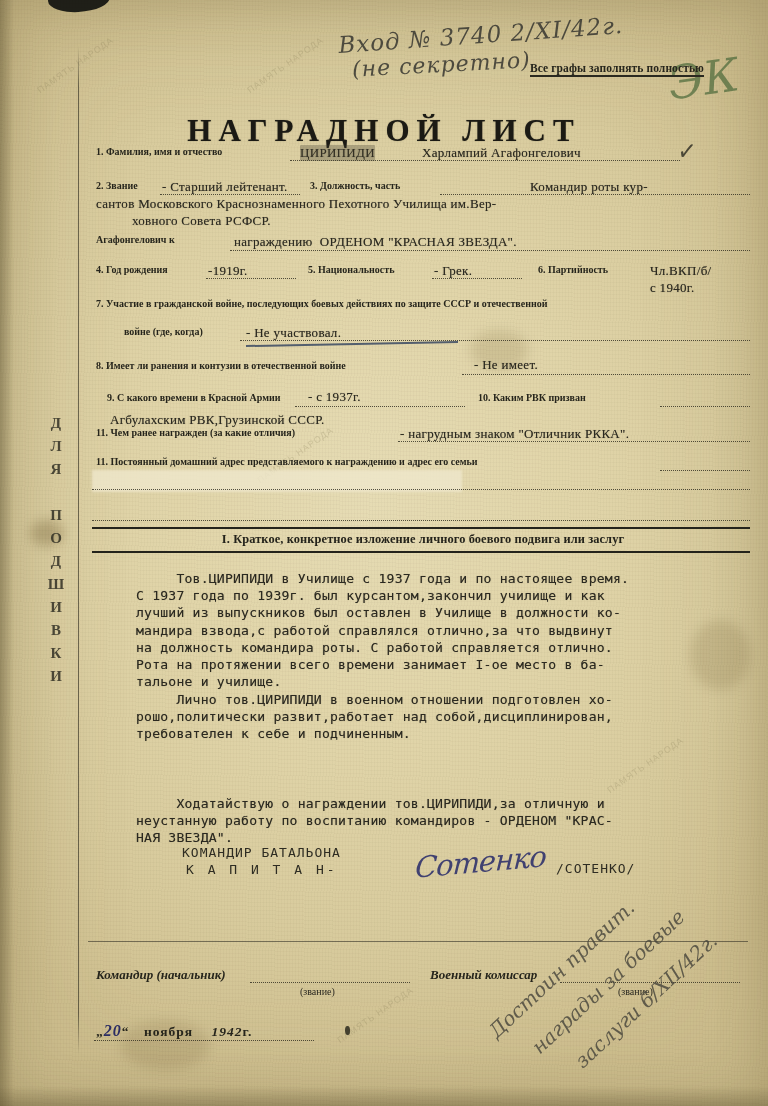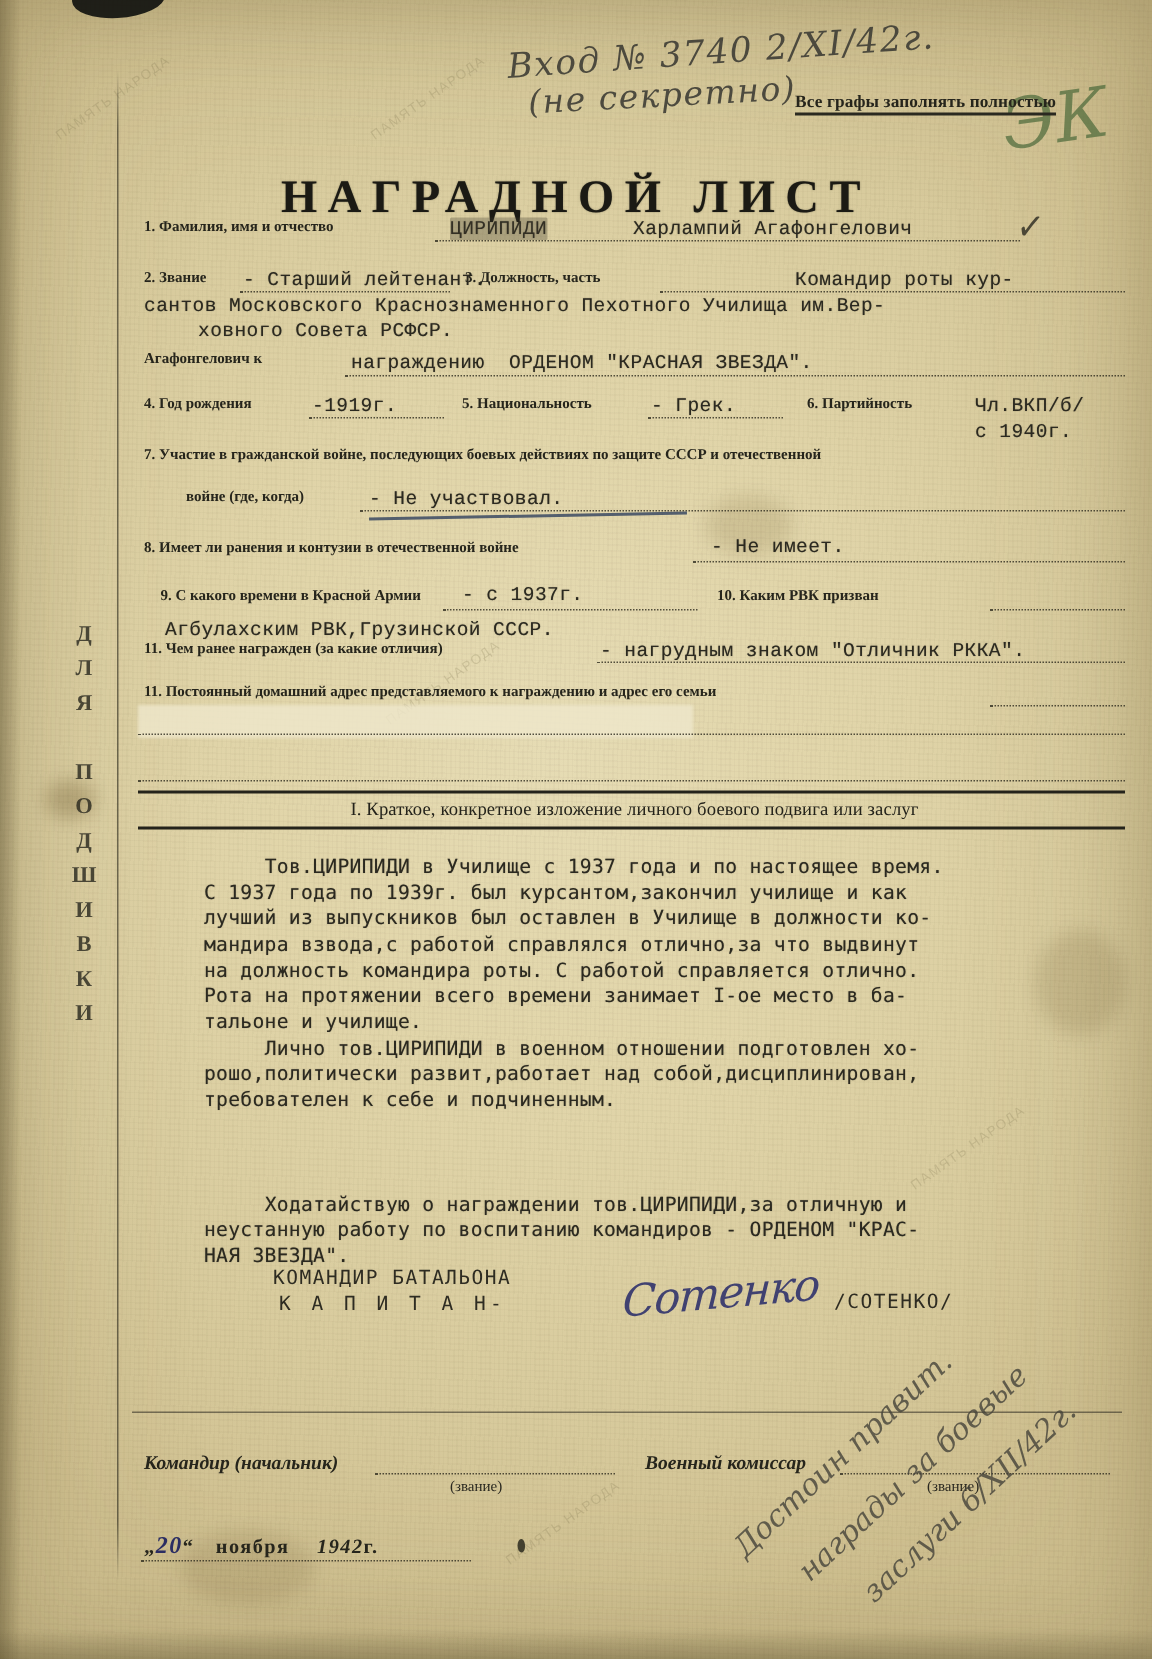--- a/index.html
+++ b/index.html
@@ -107,21 +107,21 @@
     font-weight: 700;
     letter-spacing: 7px;
     color: #1b1a14;
     text-shadow: 0 0 1px rgba(30,28,20,.5);
   }
 
   .row { position: absolute; font-size: 10px; }
   .lbl { font-weight: 700; color: #26251c; }
   .fill {
     position: absolute;
-    font-family: Liberation Mono, monospace;
+    font-family: Liberation Serif, serif;
     font-size: 13px;
     color: #2b2920;
     letter-spacing: .3px;
     white-space: pre;
     text-shadow: 0 0 .7px rgba(40,38,28,.5);
     text-align: right;
   }
 
   .ruleline {
     position: absolute;
@@ -131,21 +131,21 @@
     position: absolute;
     background: #24231b;
   }
 
   
   .banner {
     position: absolute;
     left: 96px; right: 18px;
     text-align: center;
     font-size: 12.4px;
-    font-weight: 400;
+    font-weight: 700;
     letter-spacing: .1px;
     color: #24231b;
   }
 
   .body {
     position: absolute;
     left: 136px;
     right: 14px;
     font-family: "DejaVu Sans Mono", monospace;
     font-size: 13.1px;

